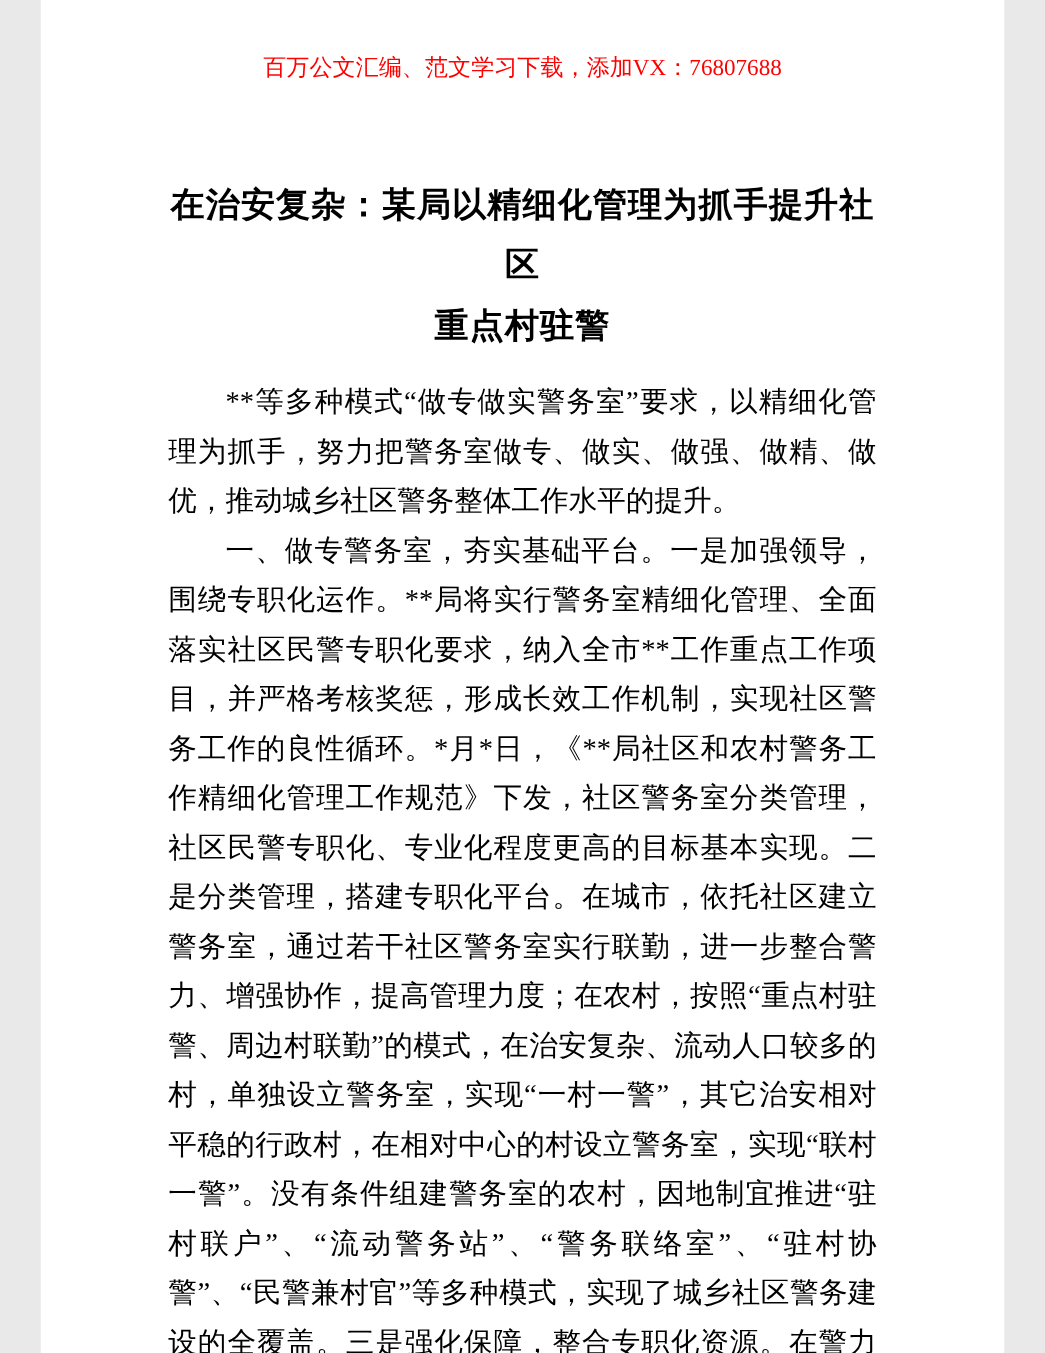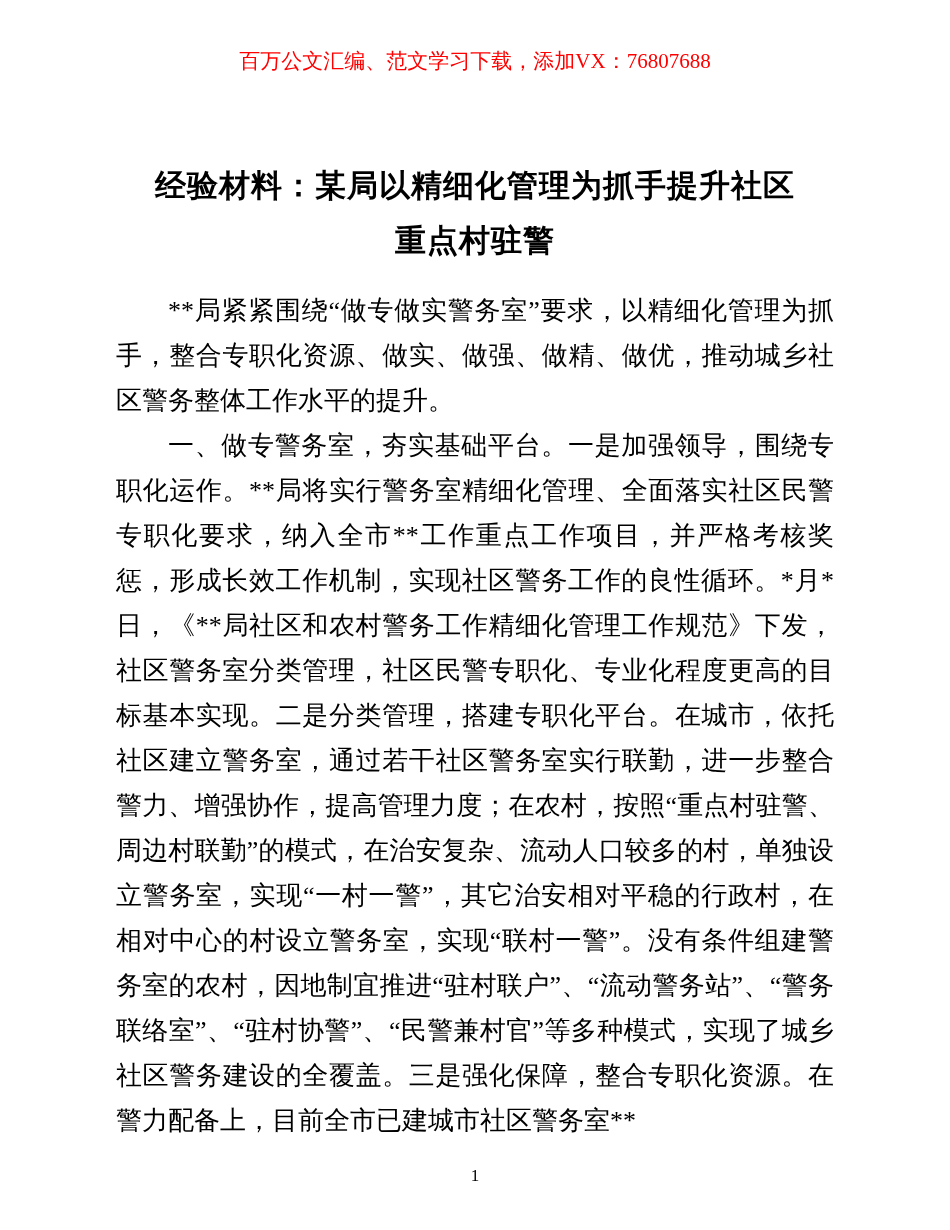--- a/index.html
+++ b/index.html
@@ -1,21 +1,21 @@
 <!DOCTYPE html>
 <html><head>
 <meta charset="utf-8">
 <style>
   * { margin: 0; padding: 0; box-sizing: border-box; }
   html, body { background: #e9e9e9; }
   body { display: flex; justify-content: center; }
 
   .page {
     position: relative;
-    width: 950px;
+    width: 876px;
     height: 1230px;
     background: #ffffff;
     padding: 48px 116px 0 116px;
     font-family: "Liberation Serif", "DejaVu Serif", serif;
     color: #000000;
     overflow: hidden;
   }
 
   .doc-header {
     text-align: center;
@@ -56,24 +56,24 @@
   }
 </style>
 </head>
 <body>
 
 <div class="page">
 
   <div class="doc-header">百万公文汇编、范文学习下载，添加VX：76807688</div>
 
   <h1 class="doc-title">
-    <span style="display:block">经验材料：某局以精细化管理为抓手提升社区</span>
+    <span style="display:block">在治安复杂：某局以精细化管理为抓手提升社区</span>
     <span style="display:block">重点村驻警</span>
   </h1>
 
   <div class="doc-body">
-    <p>**局紧紧围绕“做专做实警务室”要求，以精细化管理为抓手，整合专职化资源、做实、做强、做精、做优，推动城乡社区警务整体工作水平的提升。</p>
+    <p>**等多种模式“做专做实警务室”要求，以精细化管理为抓手，努力把警务室做专、做实、做强、做精、做优，推动城乡社区警务整体工作水平的提升。</p>
     <p>一、做专警务室，夯实基础平台。一是加强领导，围绕专职化运作。**局将实行警务室精细化管理、全面落实社区民警专职化要求，纳入全市**工作重点工作项目，并严格考核奖惩，形成长效工作机制，实现社区警务工作的良性循环。*月*日，《**局社区和农村警务工作精细化管理工作规范》下发，社区警务室分类管理，社区民警专职化、专业化程度更高的目标基本实现。二是分类管理，搭建专职化平台。在城市，依托社区建立警务室，通过若干社区警务室实行联勤，进一步整合警力、增强协作，提高管理力度；在农村，按照“重点村驻警、周边村联勤”的模式，在治安复杂、流动人口较多的村，单独设立警务室，实现“一村一警”，其它治安相对平稳的行政村，在相对中心的村设立警务室，实现“联村一警”。没有条件组建警务室的农村，因地制宜推进“驻村联户”、“流动警务站”、“警务联络室”、“驻村协警”、“民警兼村官”等多种模式，实现了城乡社区警务建设的全覆盖。三是强化保障，整合专职化资源。在警力配备上，目前全市已建城市社区警务室**</p>
   </div>
 
   <div class="page-number">1</div>
 
 </div>
 
 </body></html>

